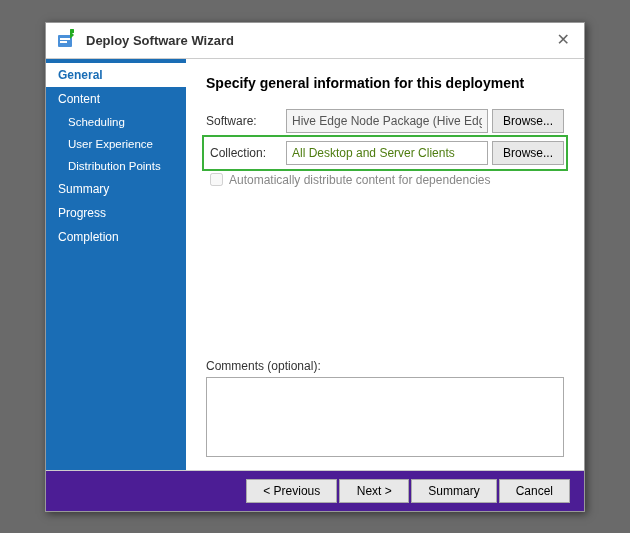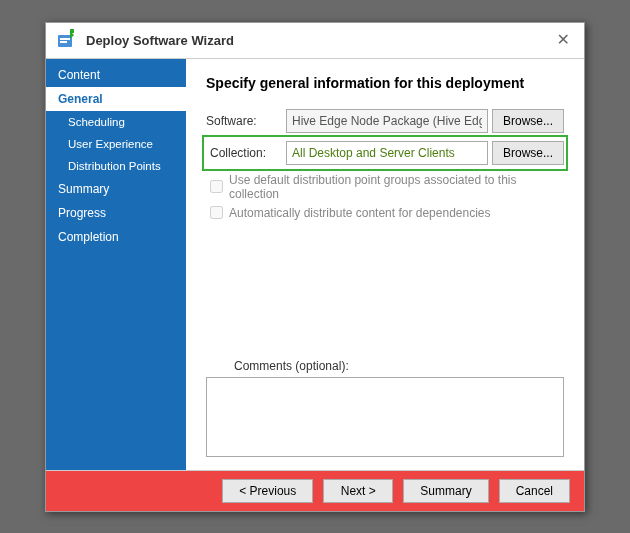--- a/index.html
+++ b/index.html
@@ -147,39 +147,38 @@
       color: #888;
     }
     .spacer { flex: 1; }
     .comments-section {
       margin-top: 12px;
     }
     .comments-label {
       font-size: 12px;
       color: #333;
       margin-bottom: 4px;
-      margin-left: 28px;
     }
     .comments-textarea {
       width: 100%;
       height: 80px;
       border: 1px solid #aaa;
       resize: none;
       font-size: 12px;
       padding: 4px;
       color: #333;
       background: #fff;
     }
     .footer {
-      background: #ef4444;
+      background: #4c1d95;
       border-top: 1px solid #ccc;
       padding: 8px 14px;
       display: flex;
       justify-content: flex-end;
-      gap: 10px;
+      gap: 2px;
       align-items: center;
     }
     .footer-btn {
       padding: 4px 16px;
       font-size: 12px;
       border: 1px solid #aaa;
       background: #e8e8e8;
       cursor: pointer;
       min-width: 70px;
     }
@@ -208,22 +207,22 @@
         <rect x="14" y="0" width="4" height="4" rx="0.5" fill="#22aa22"></rect>
       </svg>
       <span class="title-text">Deploy Software Wizard</span>
     </div>
     <button class="close-btn">✕</button>
   </div>
 
   <div class="main-area">
 
     <div class="sidebar">
+      <div class="sidebar-item active">General</div>
       <div class="sidebar-item">Content</div>
-      <div class="sidebar-item active">General</div>
       <div class="sidebar-item sub">Scheduling</div>
       <div class="sidebar-item sub">User Experience</div>
       <div class="sidebar-item sub">Distribution Points</div>
       <div class="sidebar-item">Summary</div>
       <div class="sidebar-item">Progress</div>
       <div class="sidebar-item">Completion</div>
     </div>
 
     <div class="content-area">
       <div class="content-title">Specify general information for this deployment</div>
@@ -234,24 +233,20 @@
         <button class="browse-btn">Browse...</button>
       </div>
 
       <div class="collection-row">
         <span class="form-label" style="padding-left:4px;width:80px;flex-shrink:0;font-size:12px;color:#333;">Collection:</span>
         <input class="form-input" type="text" value="All Desktop and Server Clients" style="">
         <button class="browse-btn">Browse...</button>
       </div>
 
       <div class="checkbox-row">
-        <input type="checkbox" id="cb1" disabled="" style="">
-        <label class="checkbox-label" for="cb1">Use default distribution point groups associated to this collection</label>
-      </div>
-      <div class="checkbox-row">
         <input type="checkbox" id="cb2" disabled="" style="">
         <label class="checkbox-label" for="cb2">Automatically distribute content for dependencies</label>
       </div>
 
       <div class="spacer"></div>
 
       <div class="comments-section">
         <div class="comments-label">Comments (optional):</div>
         <textarea class="comments-textarea" style=""></textarea>
       </div>

